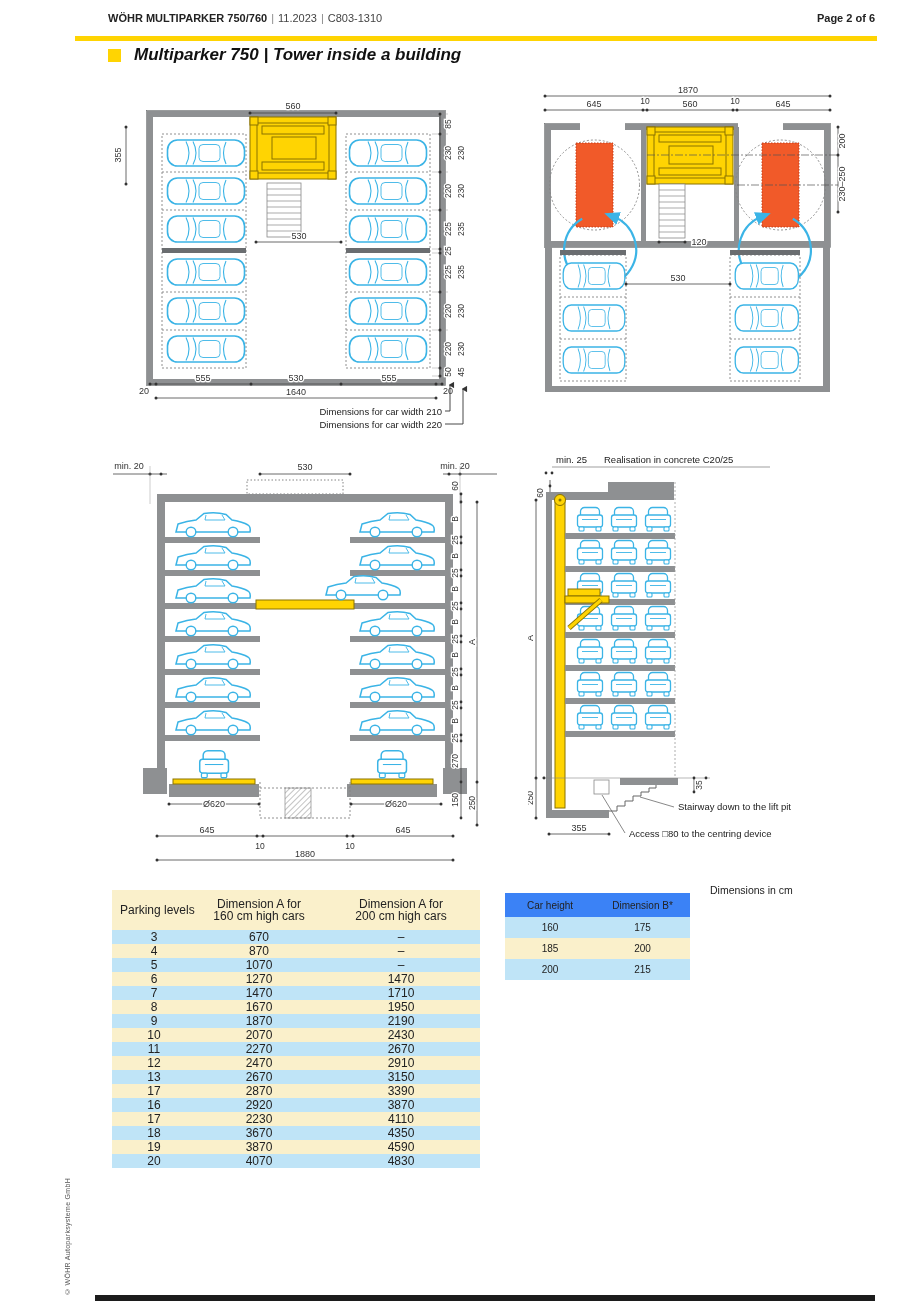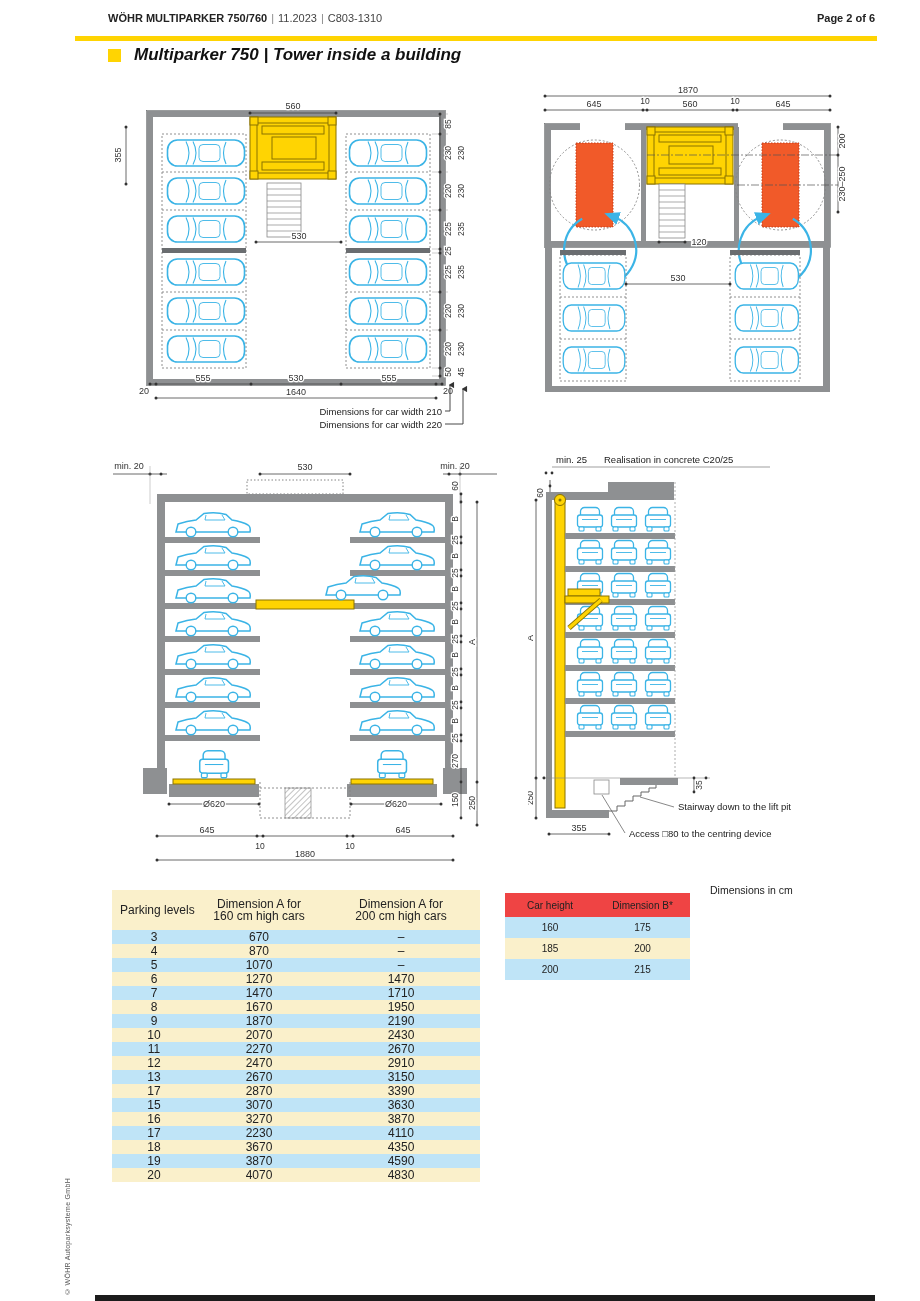--- a/index.html
+++ b/index.html
@@ -32,21 +32,21 @@
   
   #units{position:absolute;left:710px;top:884px;font-size:10.5px;color:#222;text-align:center;}
   table{border-collapse:collapse;}
   #t1{position:absolute;left:112px;top:890px;width:368px;font-size:12px;color:#222;table-layout:fixed;}
   #t1 th{background:#FAF0CB;font-weight:normal;height:38px;vertical-align:middle;text-align:center;line-height:12.5px;}
   #t1 th.c1{text-align:left;padding-left:8px;}
   #t1 td{height:13.2px;text-align:center;padding:0;}
   #t1 tbody tr:nth-child(odd){background:#BFE4F7;}
   #t1 tbody tr:nth-child(even){background:#FAF0CB;}
   #t2{position:absolute;left:505px;top:893px;width:185px;font-size:10px;color:#222;table-layout:fixed;}
-  #t2 th{background:#ef4444;font-weight:normal;height:22px;text-align:center;}
+  #t2 th{background:#3b82f6;font-weight:normal;height:22px;text-align:center;}
   #t2 td{height:21px;text-align:center;padding:0;}
   #t2 tbody tr:nth-child(odd){background:#BFE4F7;}
   #t2 tbody tr:nth-child(even){background:#FAF0CB;}
   #pnote{position:absolute;left:505px;top:961px;width:205px;font-size:10.5px;color:#111;line-height:13.8px;text-indent:-8px;padding-left:8px;}
   #pnote b{font-weight:bold;}
   #footer{position:absolute;left:64px;top:1135px;height:160px;width:12px;font-size:7px;color:#555;writing-mode:vertical-rl;transform:rotate(180deg);text-align:left;letter-spacing:0.3px;}
   #botbar{position:absolute;left:95px;top:1295px;width:780px;height:6px;background:#1c1c1c;}
 </style>
 </head>
 <body>
@@ -606,27 +606,22 @@
           <td>13</td>
           <td>2670</td>
           <td>3150</td>
         </tr>
       <tr>
           <td>17</td>
           <td>2870</td>
           <td>3390</td>
         </tr>
       <tr>
-          <td>15</td>
-          <td>3070</td>
-          <td>3630</td>
-        </tr>
-      <tr>
           <td>16</td>
-          <td>3270</td>
+          <td>2920</td>
           <td>3870</td>
         </tr>
       <tr>
           <td>17</td>
           <td>2230</td>
           <td>4110</td>
         </tr>
       <tr>
           <td>18</td>
           <td>3670</td>

